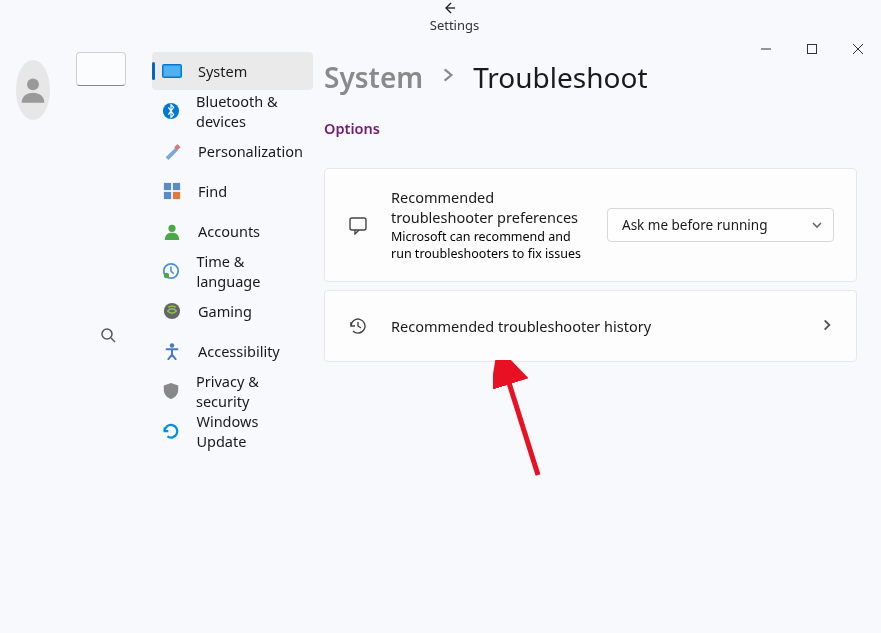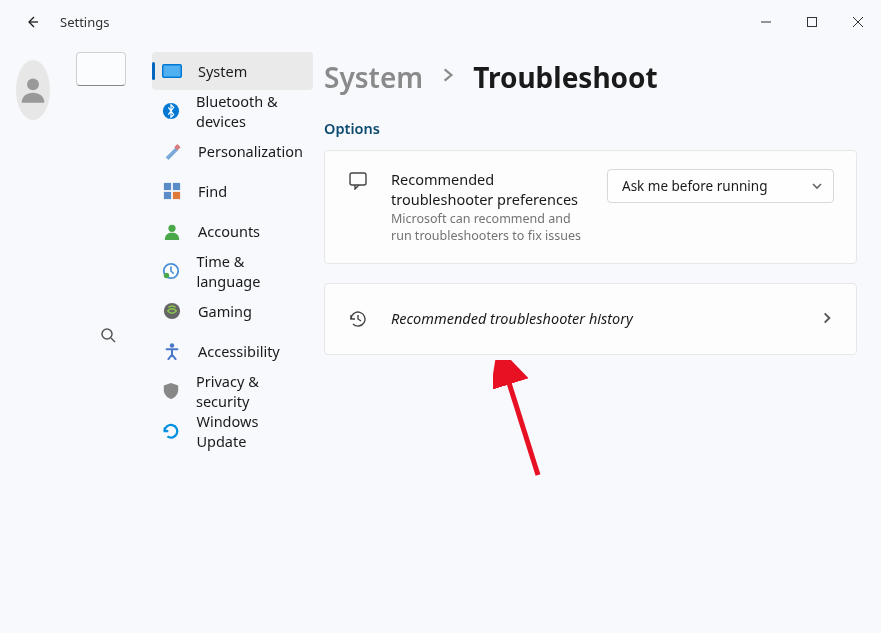--- a/index.html
+++ b/index.html
@@ -10,20 +10,21 @@
       width: 881px;
       height: 633px;
       overflow: hidden;
       position: relative;
     }
     .titlebar {
       height: 44px;
       display: flex;
       align-items: center;
       padding: 0 0 0 16px;
+      flex-direction: column;
     }
     .back-btn {
       width: 32px; height: 32px;
       display: flex; align-items: center; justify-content: center;
       cursor: pointer;
       border-radius: 4px;
     }
     .back-btn svg { width: 16px; height: 16px; stroke: #555; }
     .titlebar-title { font-size: 13px; margin-left: 12px; color: #333; }
     .window-controls {
@@ -111,58 +112,59 @@
       flex: 1;
       padding: 14px 24px 0 14px;
     }
     .breadcrumb {
       display: flex; align-items: center; gap: 16px;
       margin-bottom: 22px;
     }
     .bc-parent { font-size: 28px; font-weight: 600; color: #8a8a8a; cursor: pointer;}
     .bc-sep { color: #8a8a8a; }
     .bc-sep svg { width:18px; height:18px; stroke:#8a8a8a; fill:none; stroke-width:2;}
-    .bc-current { font-size: 28px; font-weight: 700; color: #1a1a1a; }
-
-    .section-label { font-size: 14.5px; font-weight:600; margin-bottom: 12px; color:#0c4a6e; }
+    .bc-current { font-size: 28px; font-weight: 400; color: #1a1a1a; }
+
+    .section-label { font-size: 14.5px; font-weight:600; margin-bottom: 30px; color:#701a75; }
 
     .card {
       background: #fdfdfe;
       border: 1px solid #e7e7e7;
       border-radius: 4px;
       padding: 18px 22px;
       display: flex;
+      align-items: center;
       gap: 22px;
       margin-bottom: 4px;
       cursor: default;
     }
     .card .card-icon { width: 22px; height: 22px; flex-shrink:0; display:flex; align-items:center; justify-content:center;}
     .card .card-body { flex: 1; }
     .card-title { font-size: 14.5px; color:#1a1a1a; }
-    .card-sub { font-size: 12.5px; color: #737373; margin-top: 2px; max-width: 220px; line-height:1.35;}
+    .card-sub { font-size: 12.5px; color: #000000; margin-top: 2px; max-width: 220px; line-height:1.35;}
     .dropdown {
       border: 1px solid #d8d8d8;
       background: #fefefe;
       border-radius: 4px;
       height: 34px;
       width: 227px;
       display: flex;
       align-items: center;
       padding: 0 10px 0 14px;
       font-size: 13.5px;
       cursor: pointer;
       gap: 24px;
     }
     .dropdown .dd-label { flex:1; }
     .dropdown svg { width: 12px; height: 12px; stroke: #666; fill:none; stroke-width:1.6;}
 
     .card.link { cursor: pointer; padding: 24px 22px; }
     .card.link .chevron { margin-left: auto; }
     .card.link .chevron svg { width:14px; height:14px; stroke:#555; fill:none; stroke-width:1.6;}
-    .card + .card.link { margin-top: 19px; font-style: italic; }
+    .card + .card.link { margin-top: 8px; }
 
     
     .anno-arrow {
       position: absolute;
       left: 493px; top: 360px;
       width: 60px; height: 120px;
       pointer-events: none;
     }
   </style>
 </head>

